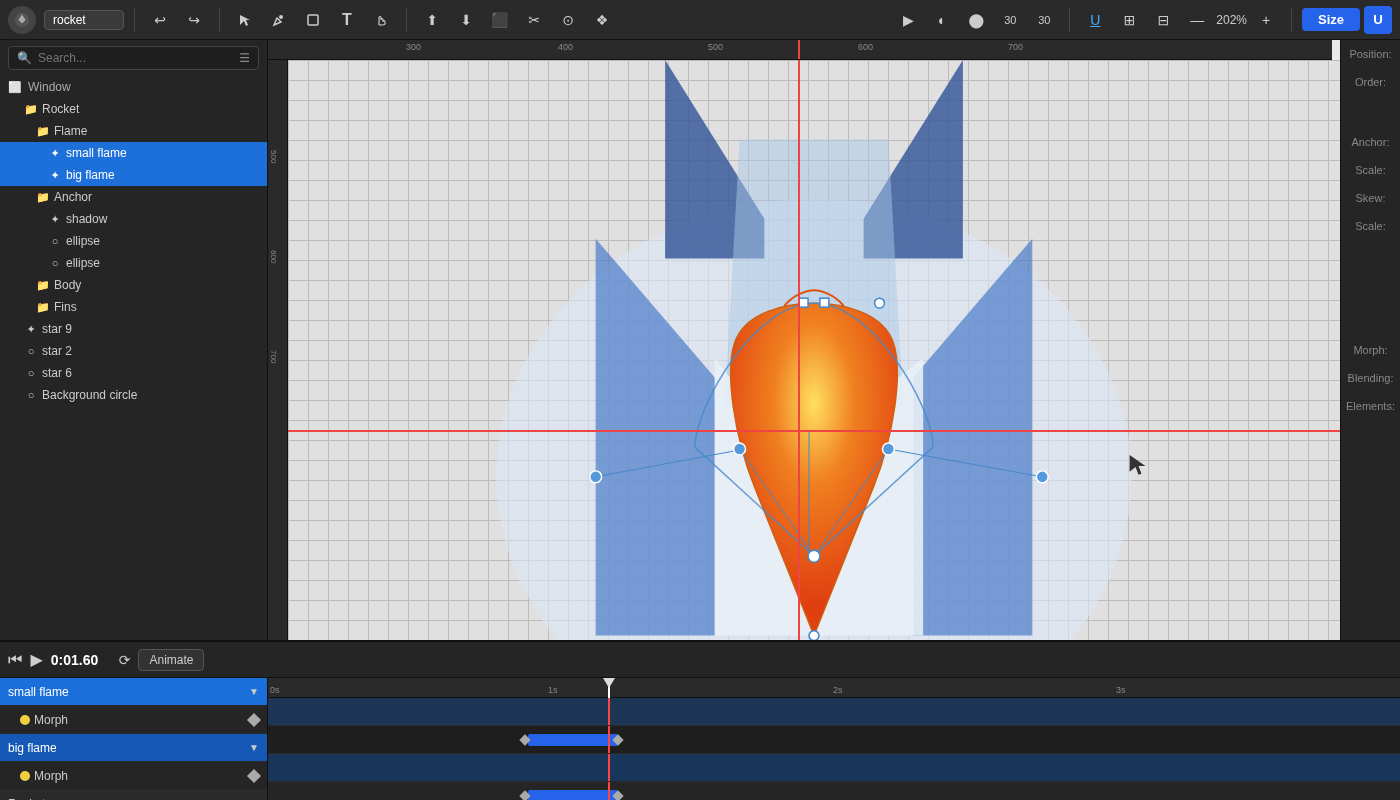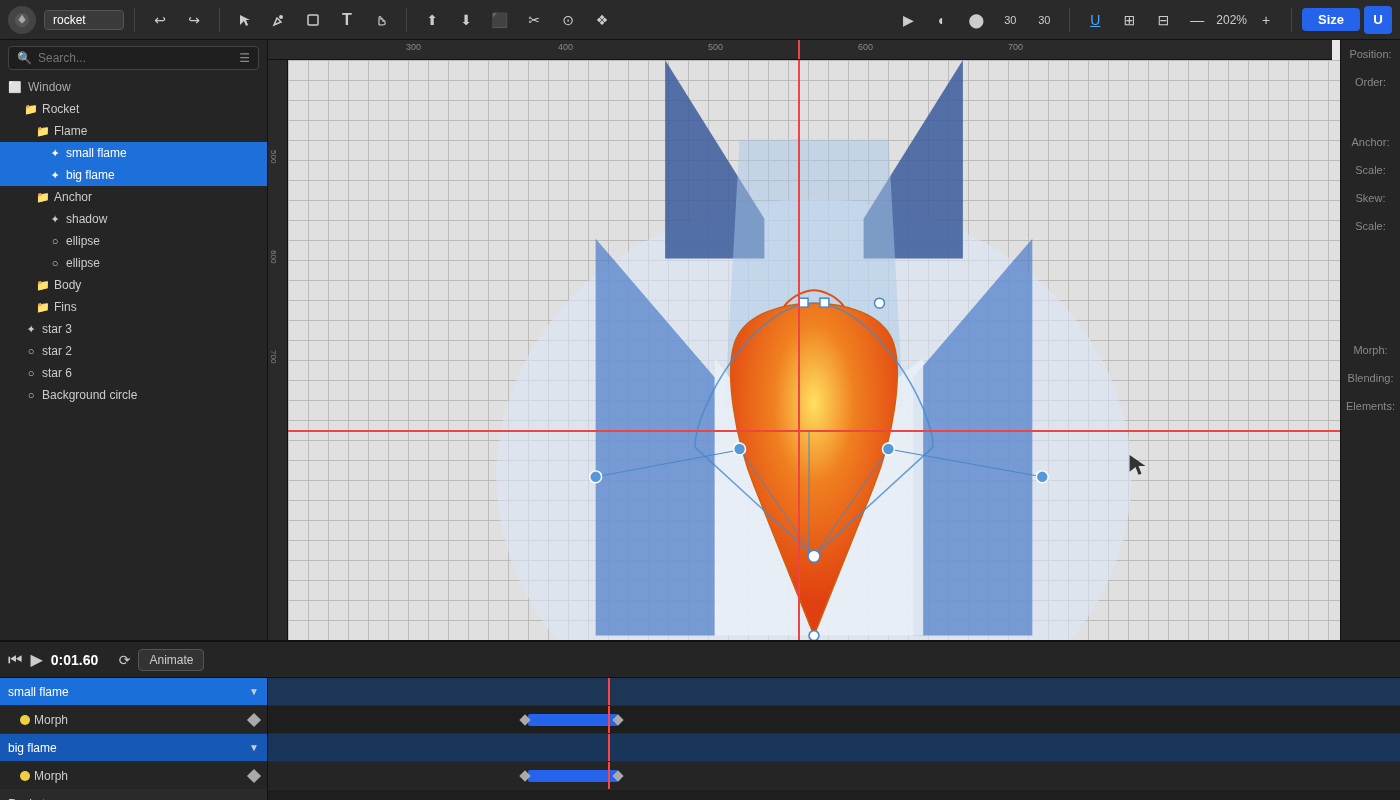--- a/index.html
+++ b/index.html
@@ -444,21 +444,21 @@
 
       <div class="layer-item">
         <span style="margin-left:24px"></span>
         <span class="layer-icon">📁</span>
         <span class="layer-name">Fins</span>
       </div>
 
       <div class="layer-item">
         <span style="margin-left:12px"></span>
         <span class="layer-icon">✦</span>
-        <span class="layer-name">star 3</span>
+        <span class="layer-name">star 9</span>
       </div>
 
       <div class="layer-item">
         <span style="margin-left:12px"></span>
         <span class="layer-icon">○</span>
         <span class="layer-name">star 2</span>
       </div>
 
       <div class="layer-item">
         <span style="margin-left:12px"></span>
@@ -601,20 +601,31 @@
       </div>
 
       <div class="track-row track-bottom">
         <span class="track-label">Rocket</span>
         <button class="track-dropdown">▼</button>
       </div>
     </div>
 
     <div class="timeline-keyframes">
 
+      <div class="tl-ruler">
+        <span class="tl-mark" style="left:2px">0s</span>
+        <span class="tl-mark" style="left:280px">1s</span>
+        <span class="tl-mark" style="left:565px">2s</span>
+        <span class="tl-mark" style="left:848px">3s</span>
+
+        <div style="position:absolute;left:340px;top:0;">
+          <div style="width:2px;height:20px;background:#fff;"></div>
+          <div style="position:absolute;top:0;left:-5px;width:0;height:0;border-left:6px solid transparent;border-right:6px solid transparent;border-top:10px solid #ddd;"></div>
+        </div>
+      </div>
 
       <div class="tl-tracks-canvas">
 
         <div class="tl-row-bg blue" style="height:28px;">
 
           <div class="tl-playhead-marker" style="left:340px;"></div>
         </div>
 
         <div class="tl-row-bg normal" style="height:28px;position:relative;">
 

